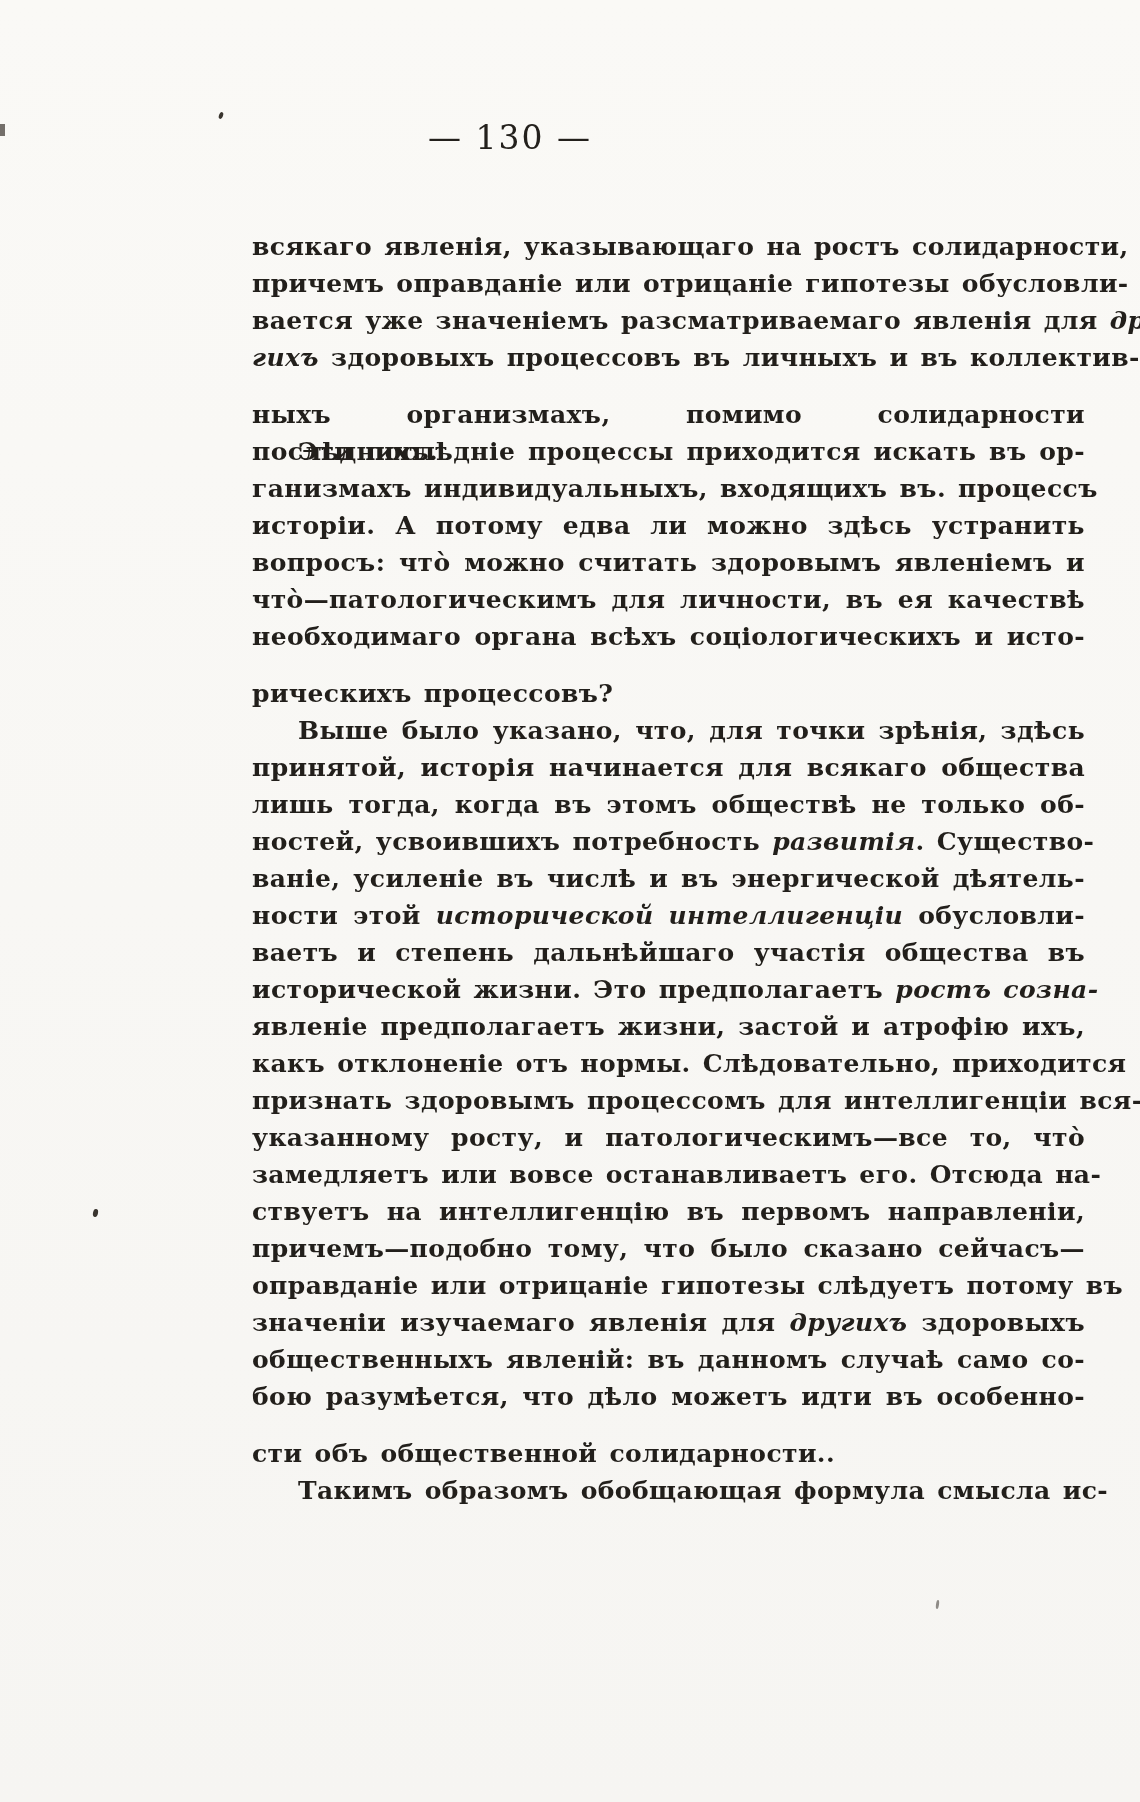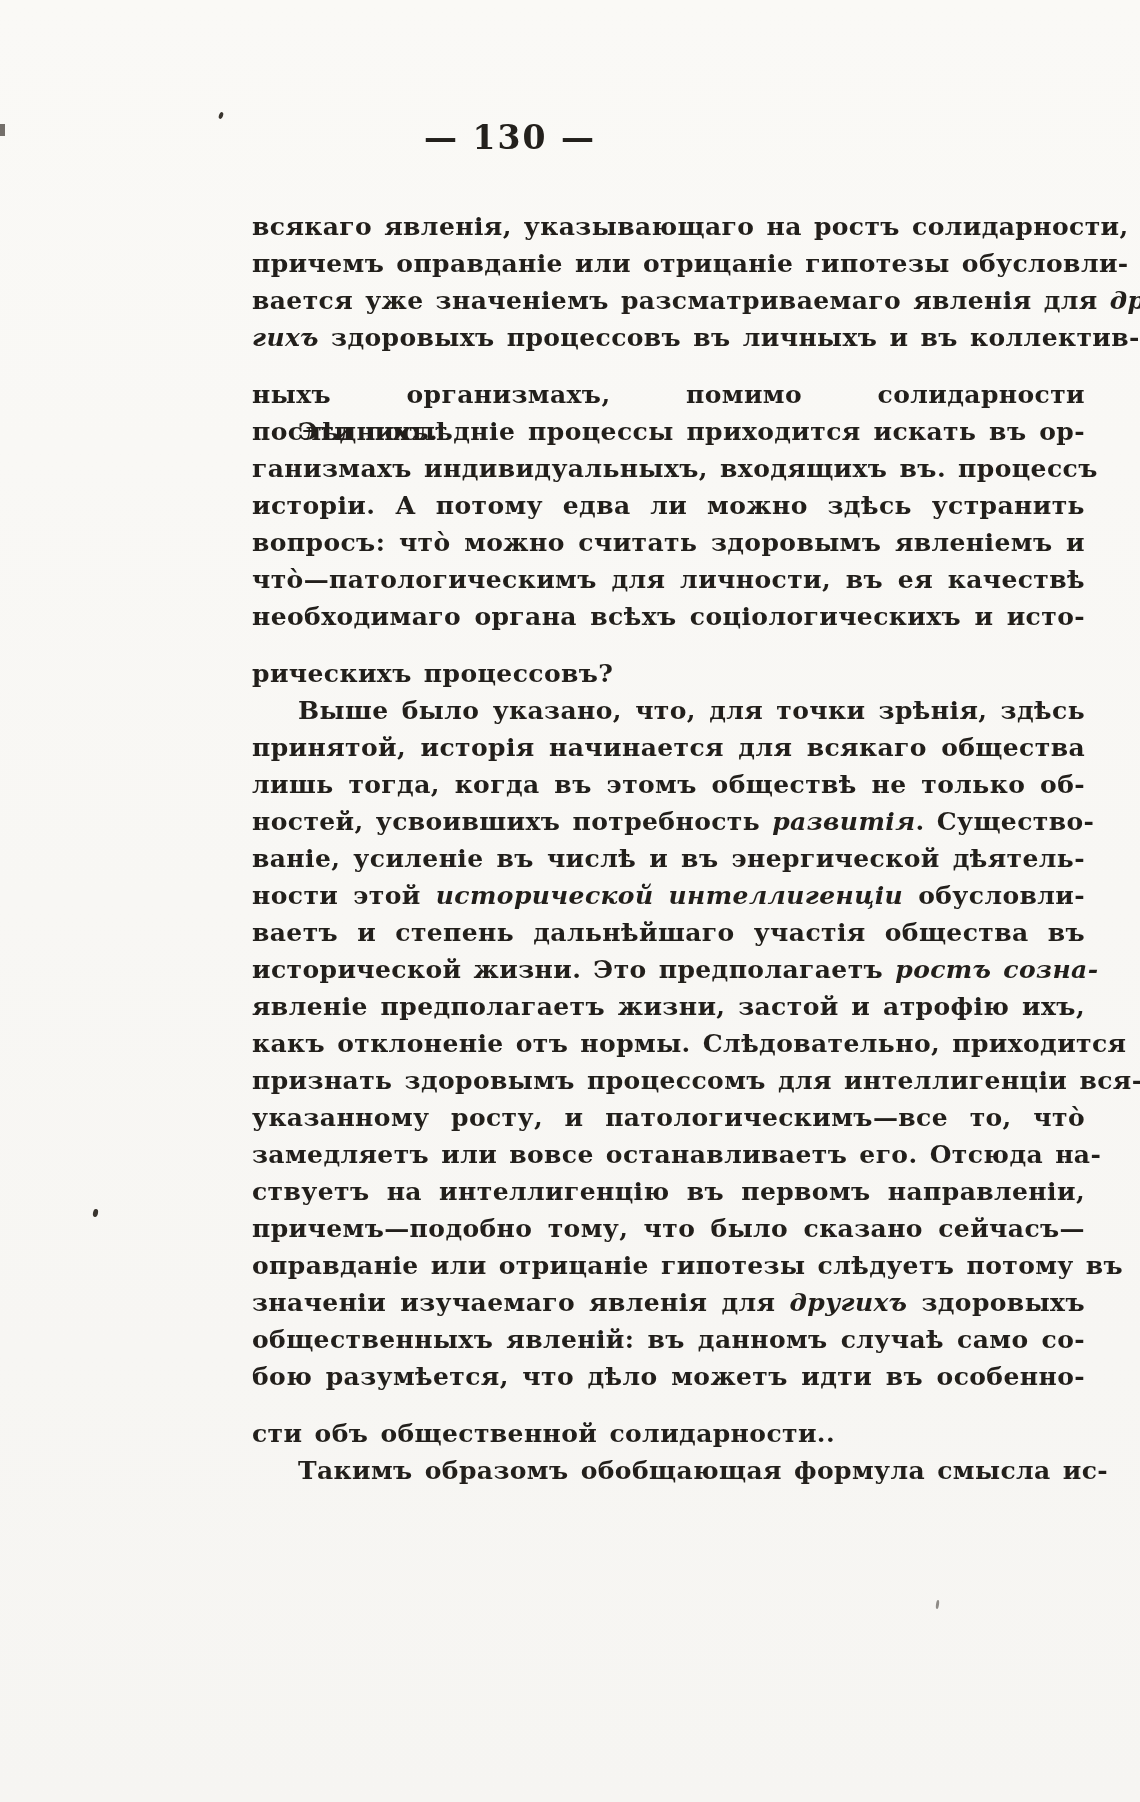--- a/index.html
+++ b/index.html
@@ -13,27 +13,27 @@
     width: 1140px; height: 1802px;
     background: linear-gradient(180deg, #faf9f6 0%, #f8f7f4 50%, #f6f5f2 100%);
     overflow: hidden;
     color: #201d1a;
   }
   .page-header {
     position: absolute;
     top: 118px; left: 0; right: 120px;
     text-align: center;
     font-size: 33px;
-    font-weight: bold;
+    font-weight: normal;
     letter-spacing: 2px;
     color: #23201c;
   }
   .text-block {
     position: absolute;
-    left: 252px; top: 208px;
+    left: 252px; top: 228px;
     width: 833px;
   }
   .line {
     height: 37px;
     line-height: 37px;
     font-size: 25px;
     font-weight: bold;
     letter-spacing: 0.4px;
     word-spacing: 3px;
     text-align: justify;

